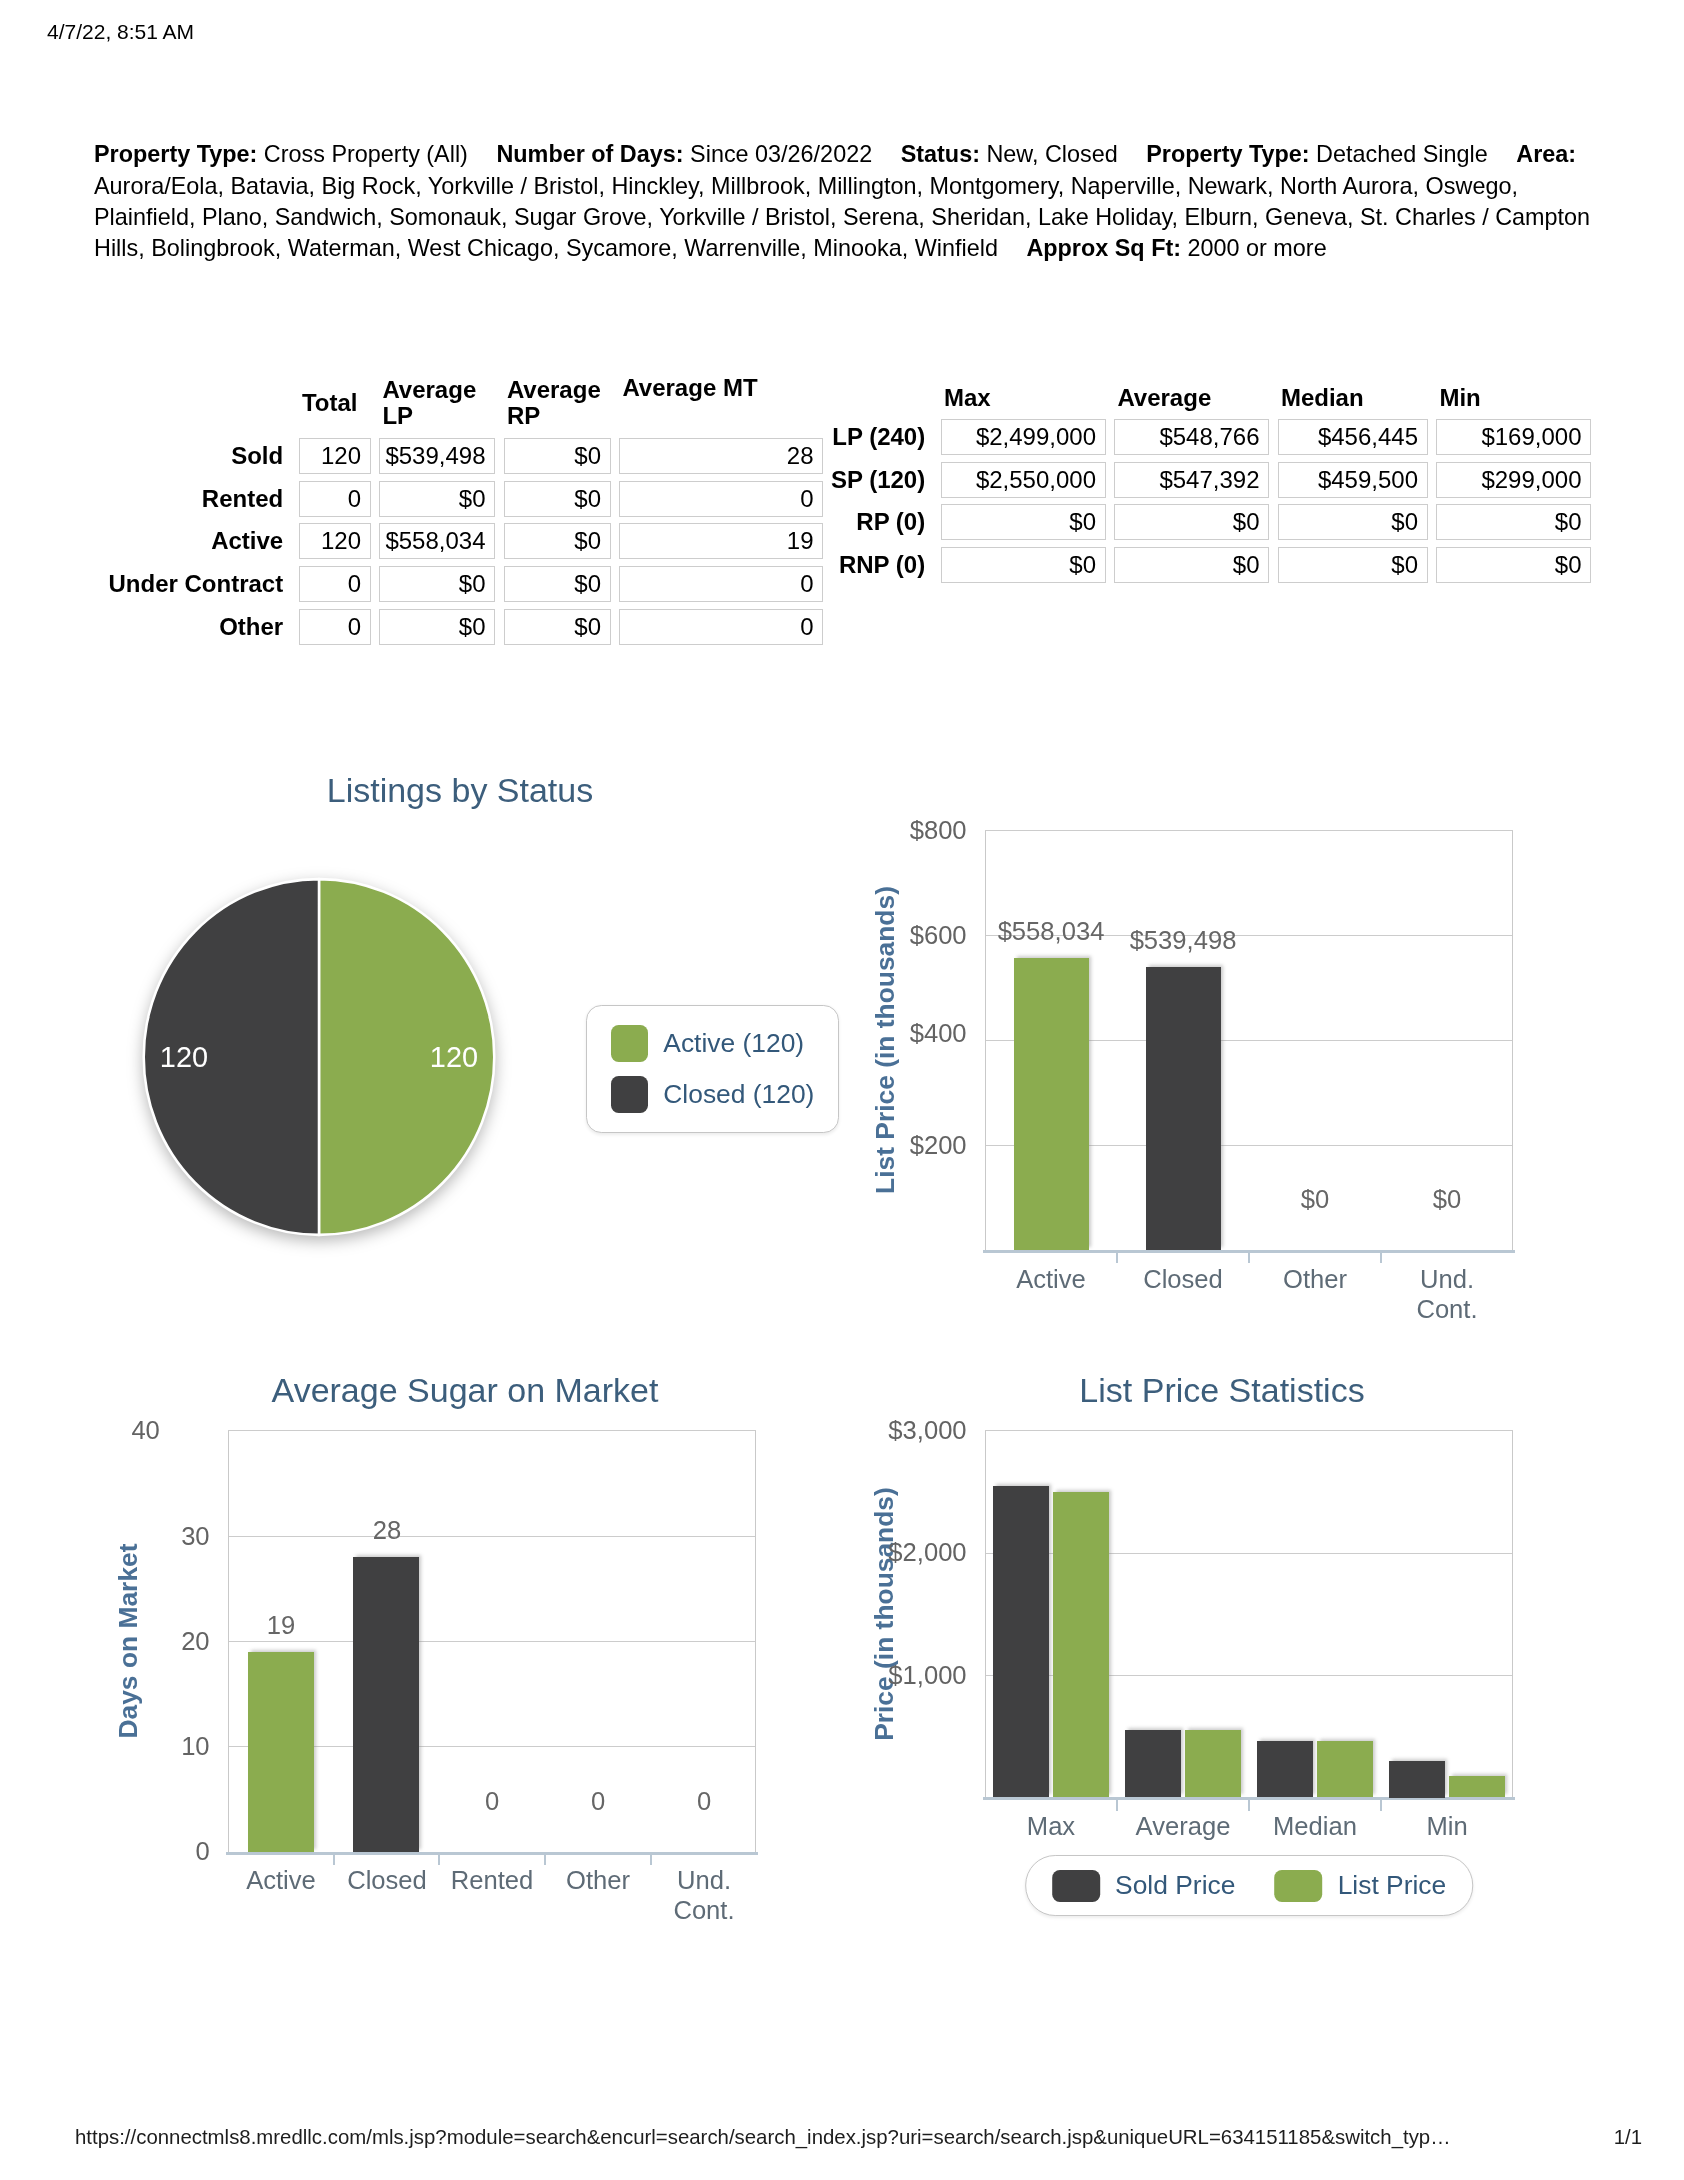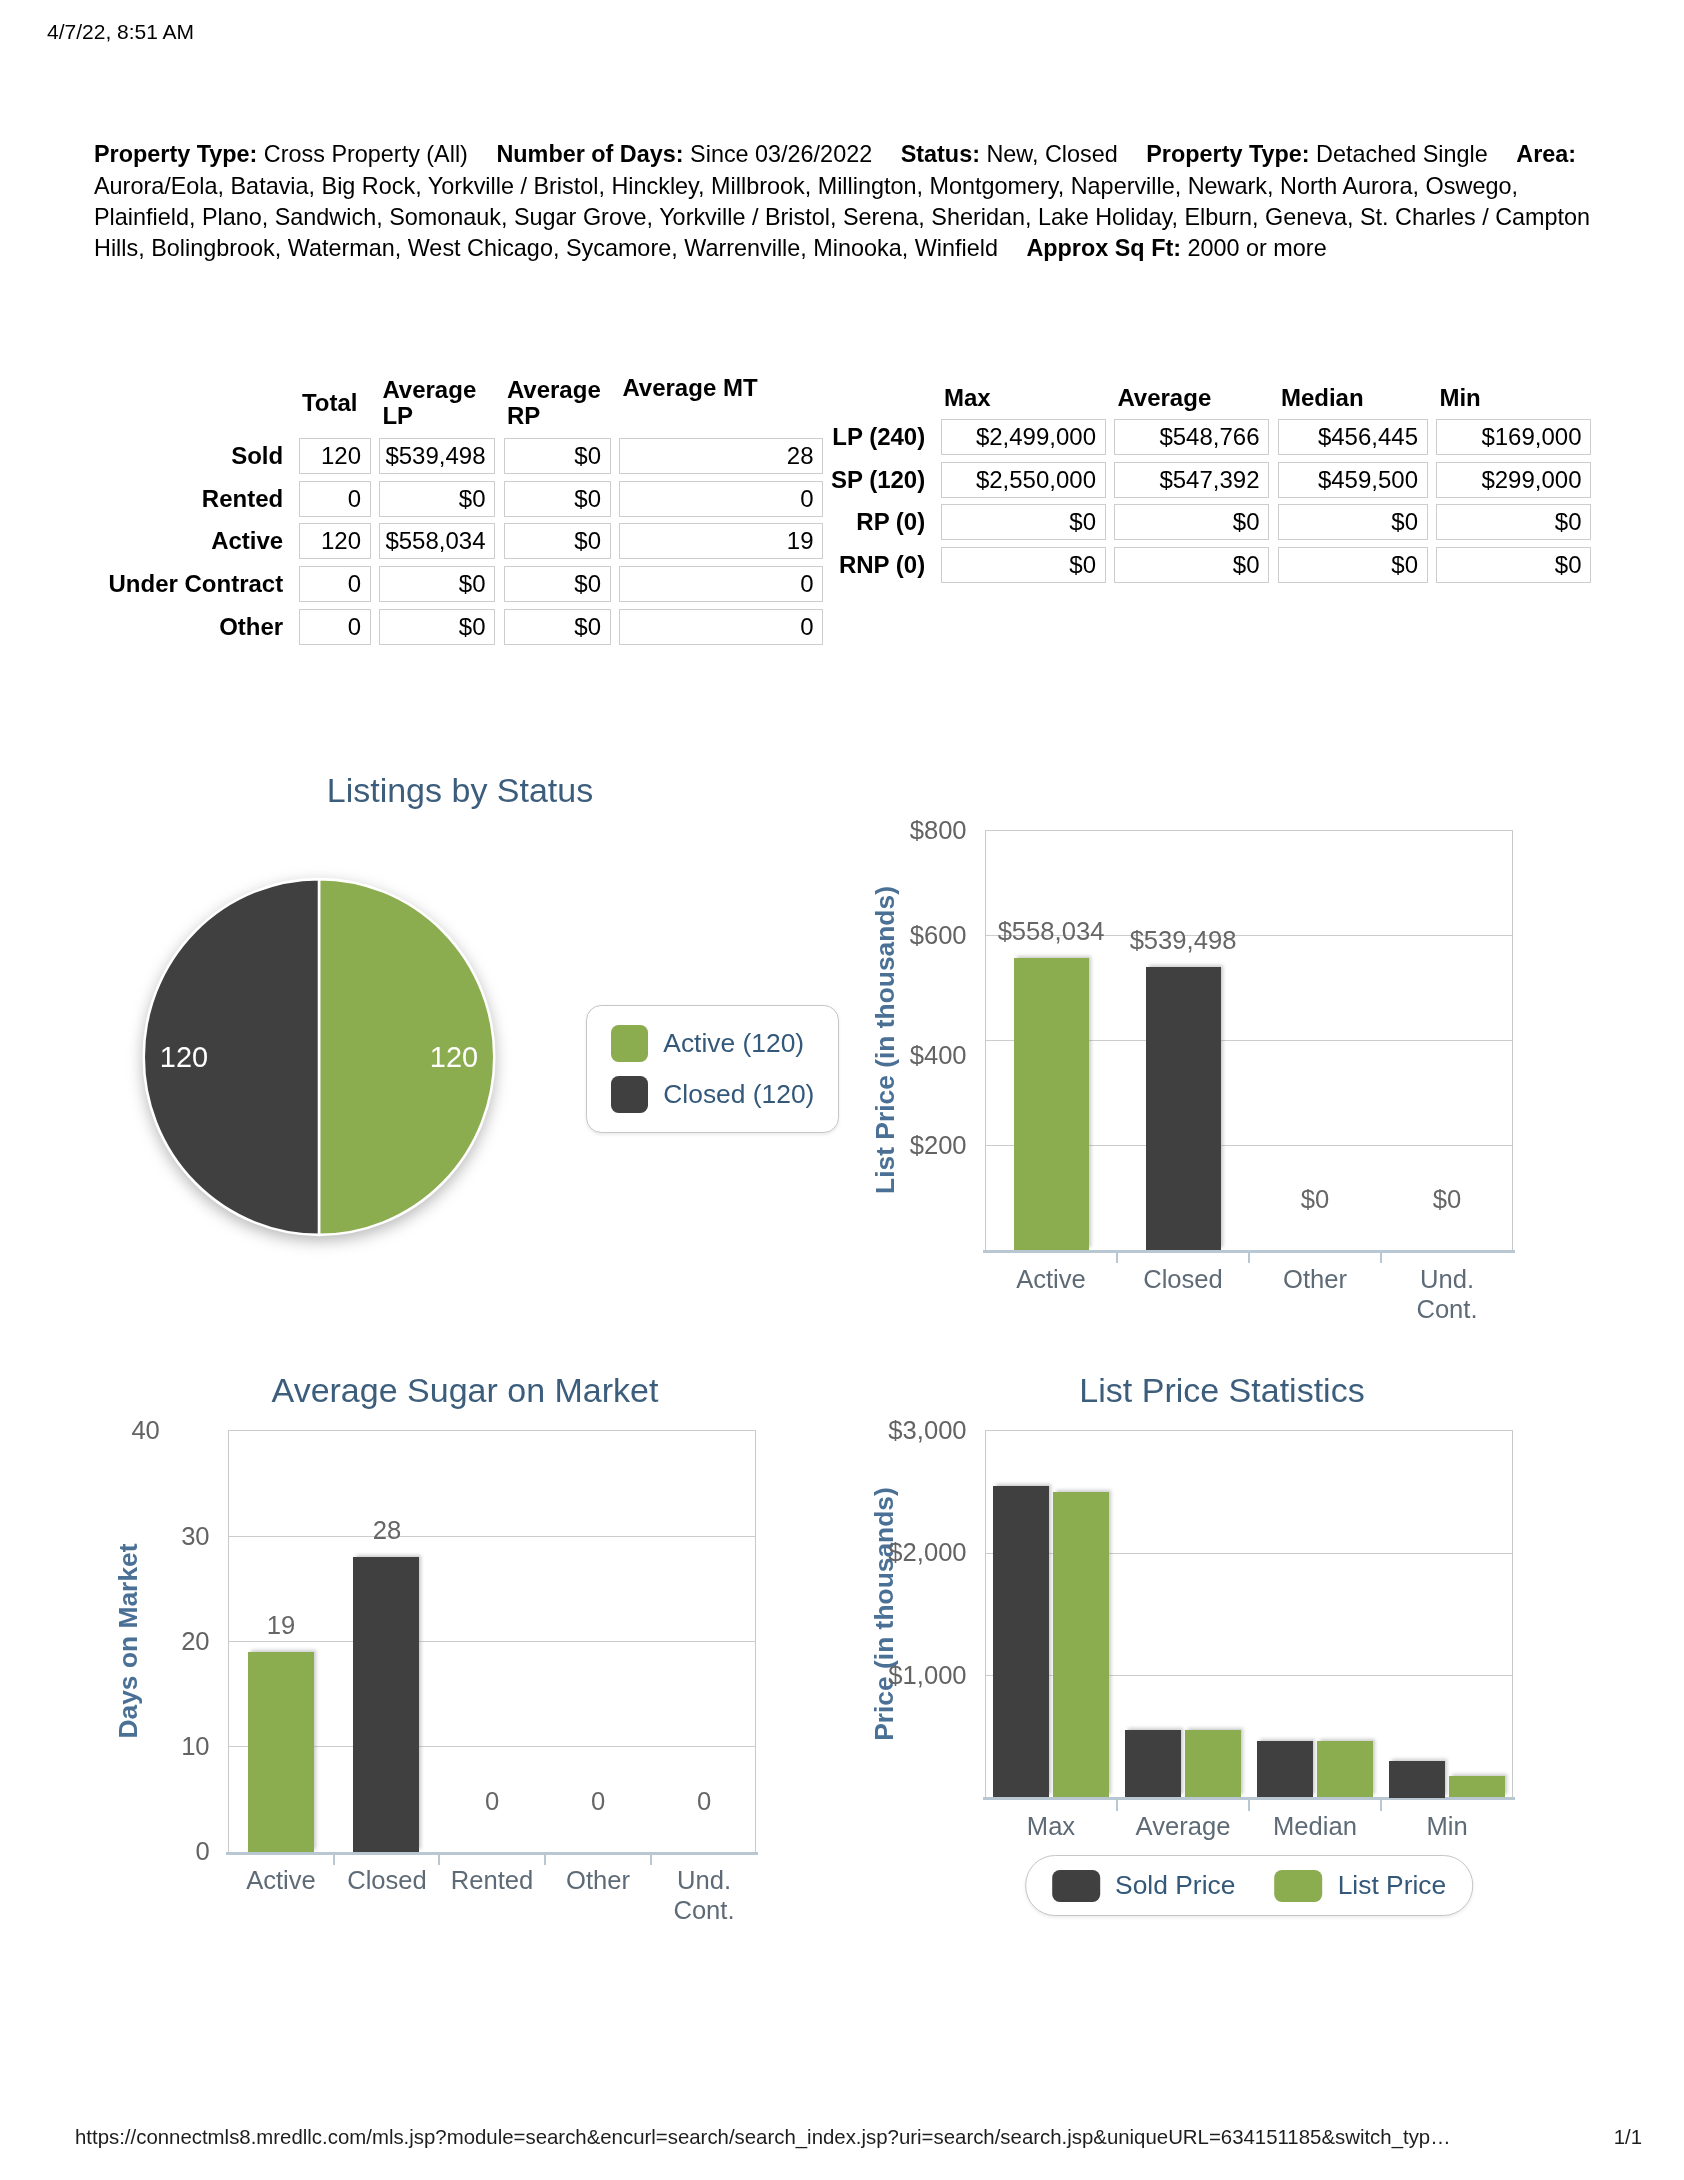--- a/index.html
+++ b/index.html
@@ -157,21 +157,21 @@
         </div>
       </div>
     </div>
   <div class="chart" id="chart-alp">
       <div class="y-title" style="width: 419px; left: -167px; top: 263px;">List Price (in thousands)</div>
       <div class="grid" style="left: 143px; top: 69px; width: 528px;"></div>
       <div class="ytick" style="left: -3.4px; top: 55px; width: 128px;">$800</div>
       <div class="grid" style="left: 143px; top: 174px; width: 528px;"></div>
       <div class="ytick" style="left: -3.4px; top: 160px; width: 128px;">$600</div>
       <div class="grid" style="left: 143px; top: 279px; width: 528px;"></div>
-      <div class="ytick" style="left: -3.4px; top: 280px; width: 128px;">$400</div>
+      <div class="ytick" style="left: -3.4px; top: 258px; width: 128px;">$400</div>
       <div class="grid" style="left: 143px; top: 384px; width: 528px;"></div>
       <div class="ytick" style="left: -3.4px; top: 370px; width: 128px;">$200</div>
       <div class="pborder" style="left: 143px; top: 70px; width: 0.9px; height: 419px;"></div>
       <div class="pborder" style="left: 670px; top: 70px; width: 0.9px; height: 419px;"></div>
       <div class="xaxis" style="left: 141px; top: 489px; width: 532px;"></div>
       <div class="xtick" style="left: 274px; top: 491px;"></div>
       <div class="xtick" style="left: 406px; top: 491px;"></div>
       <div class="xtick" style="left: 538px; top: 491px;"></div>
       <div class="xcat" style="left: 143px; top: 503px; width: 132px;">Active</div>
       <div class="xcat" style="left: 275px; top: 503px; width: 132px;">Closed</div>

